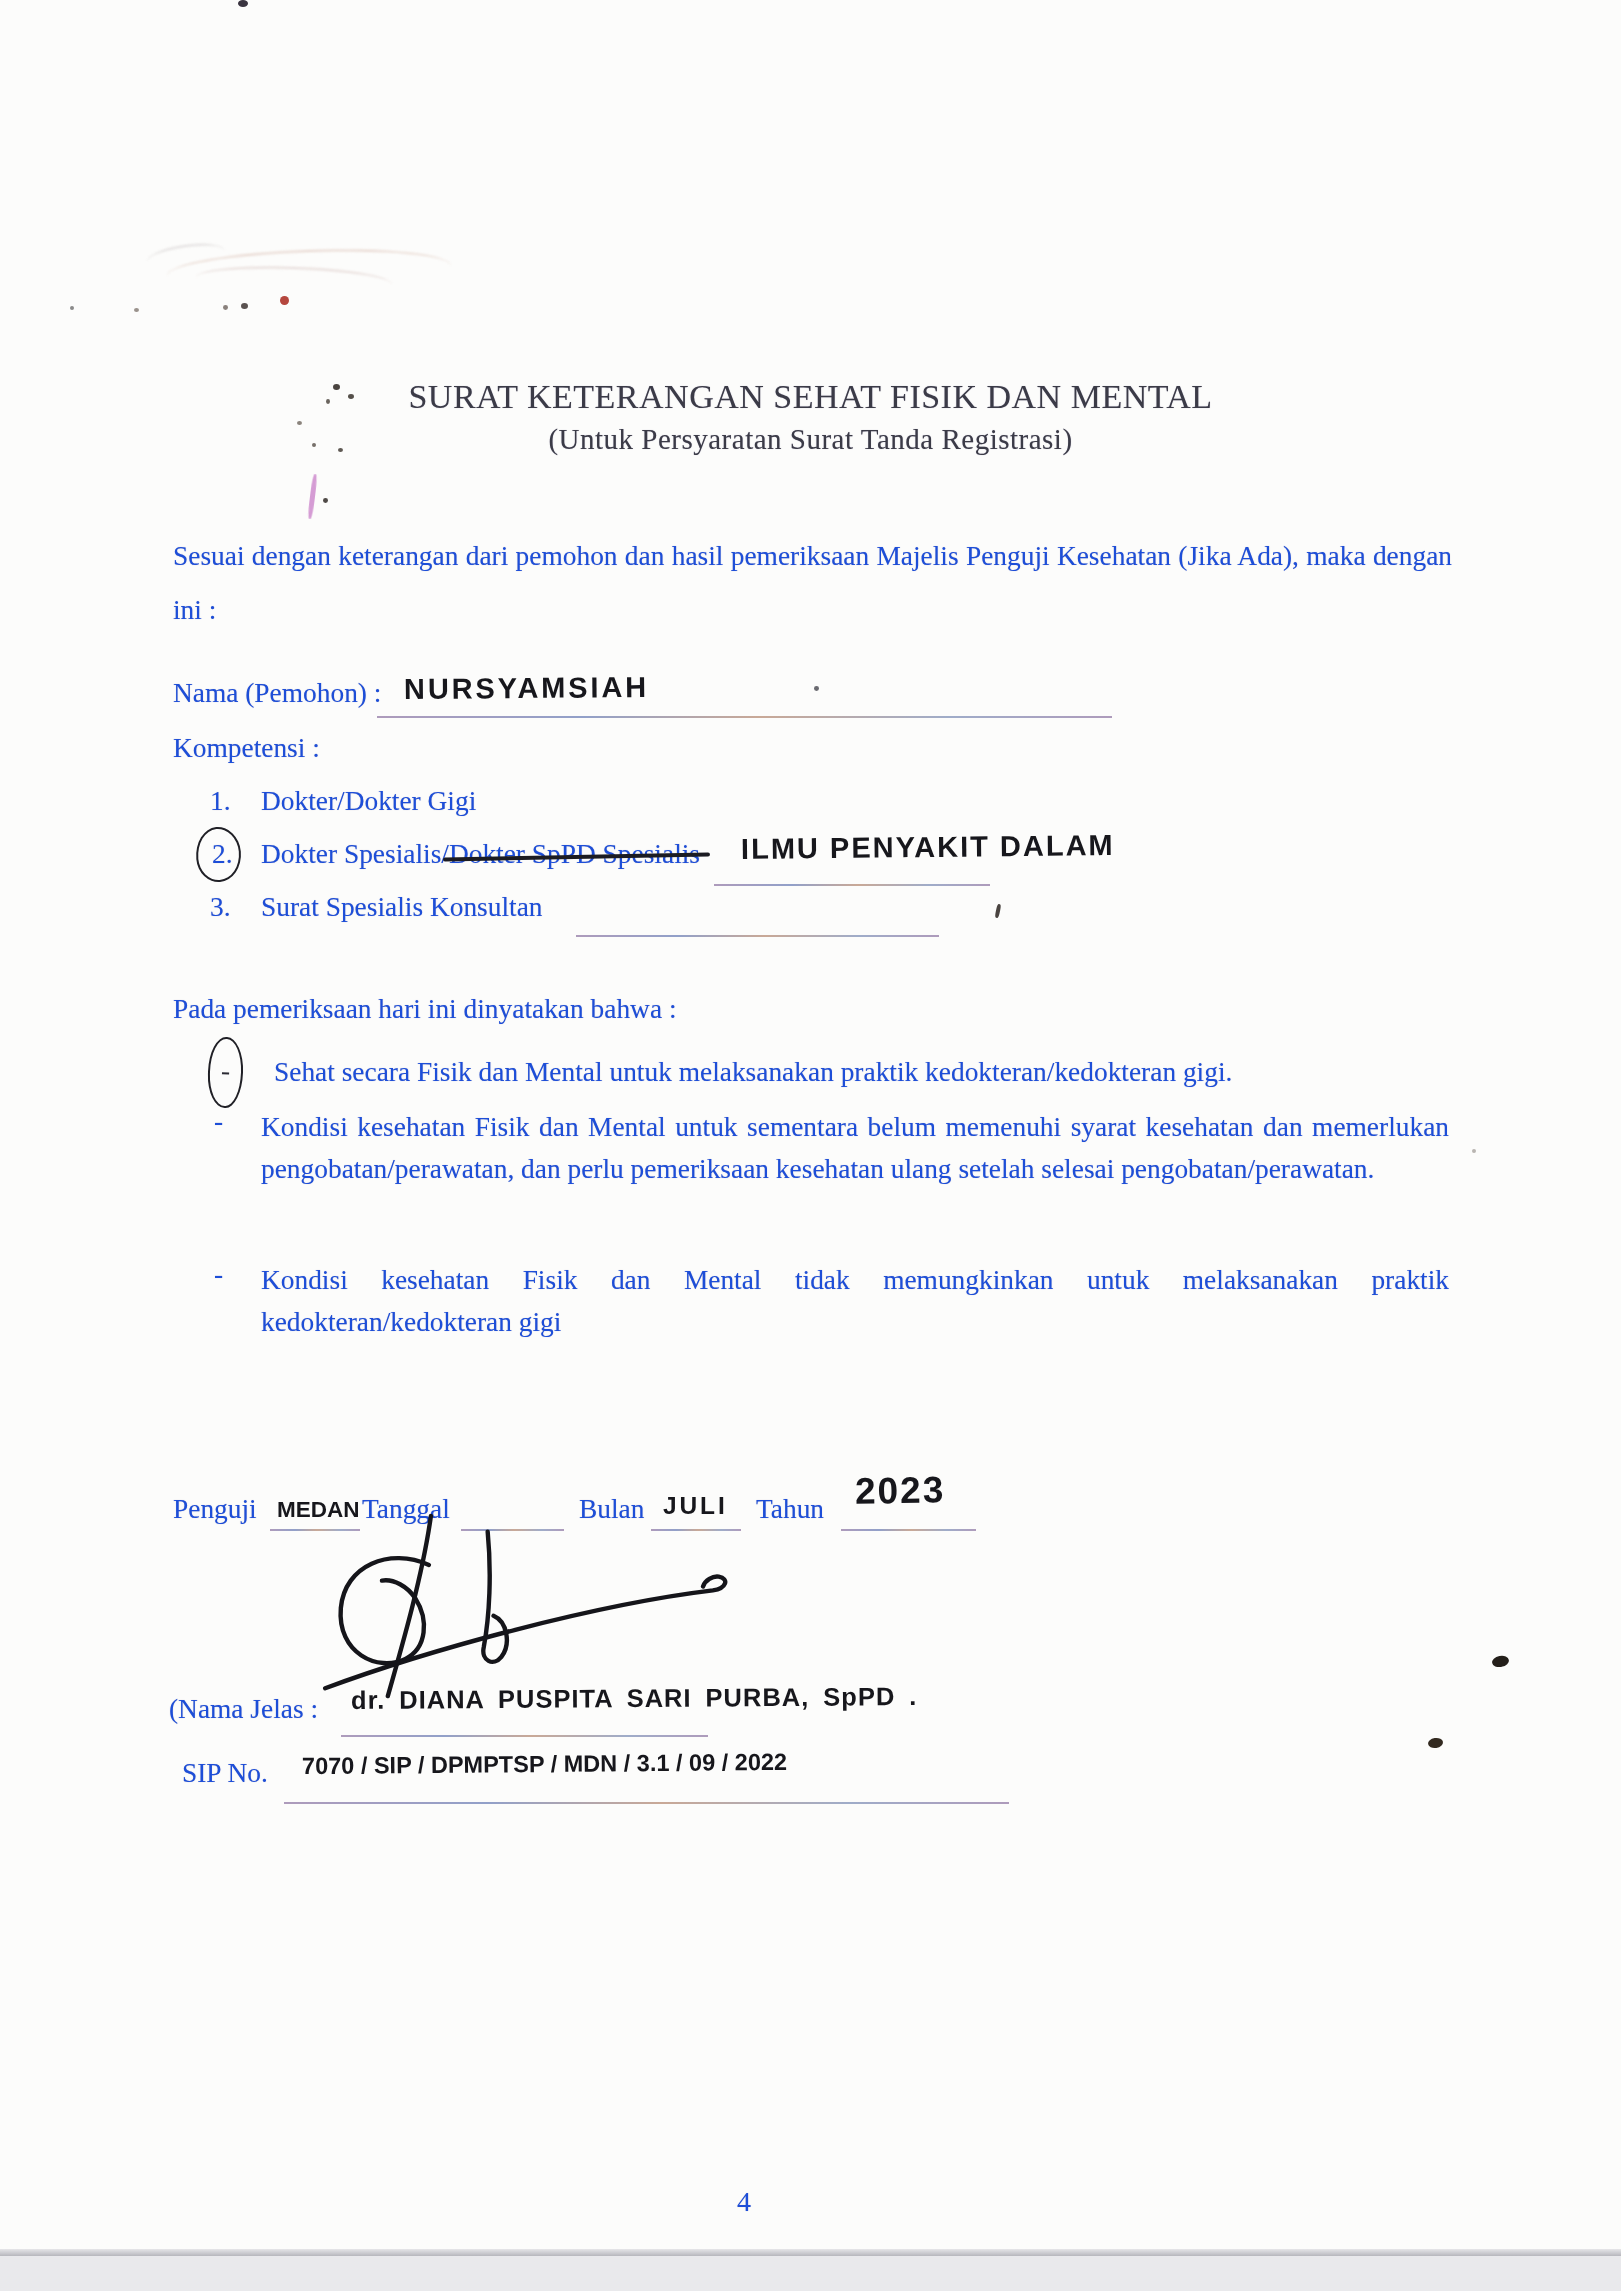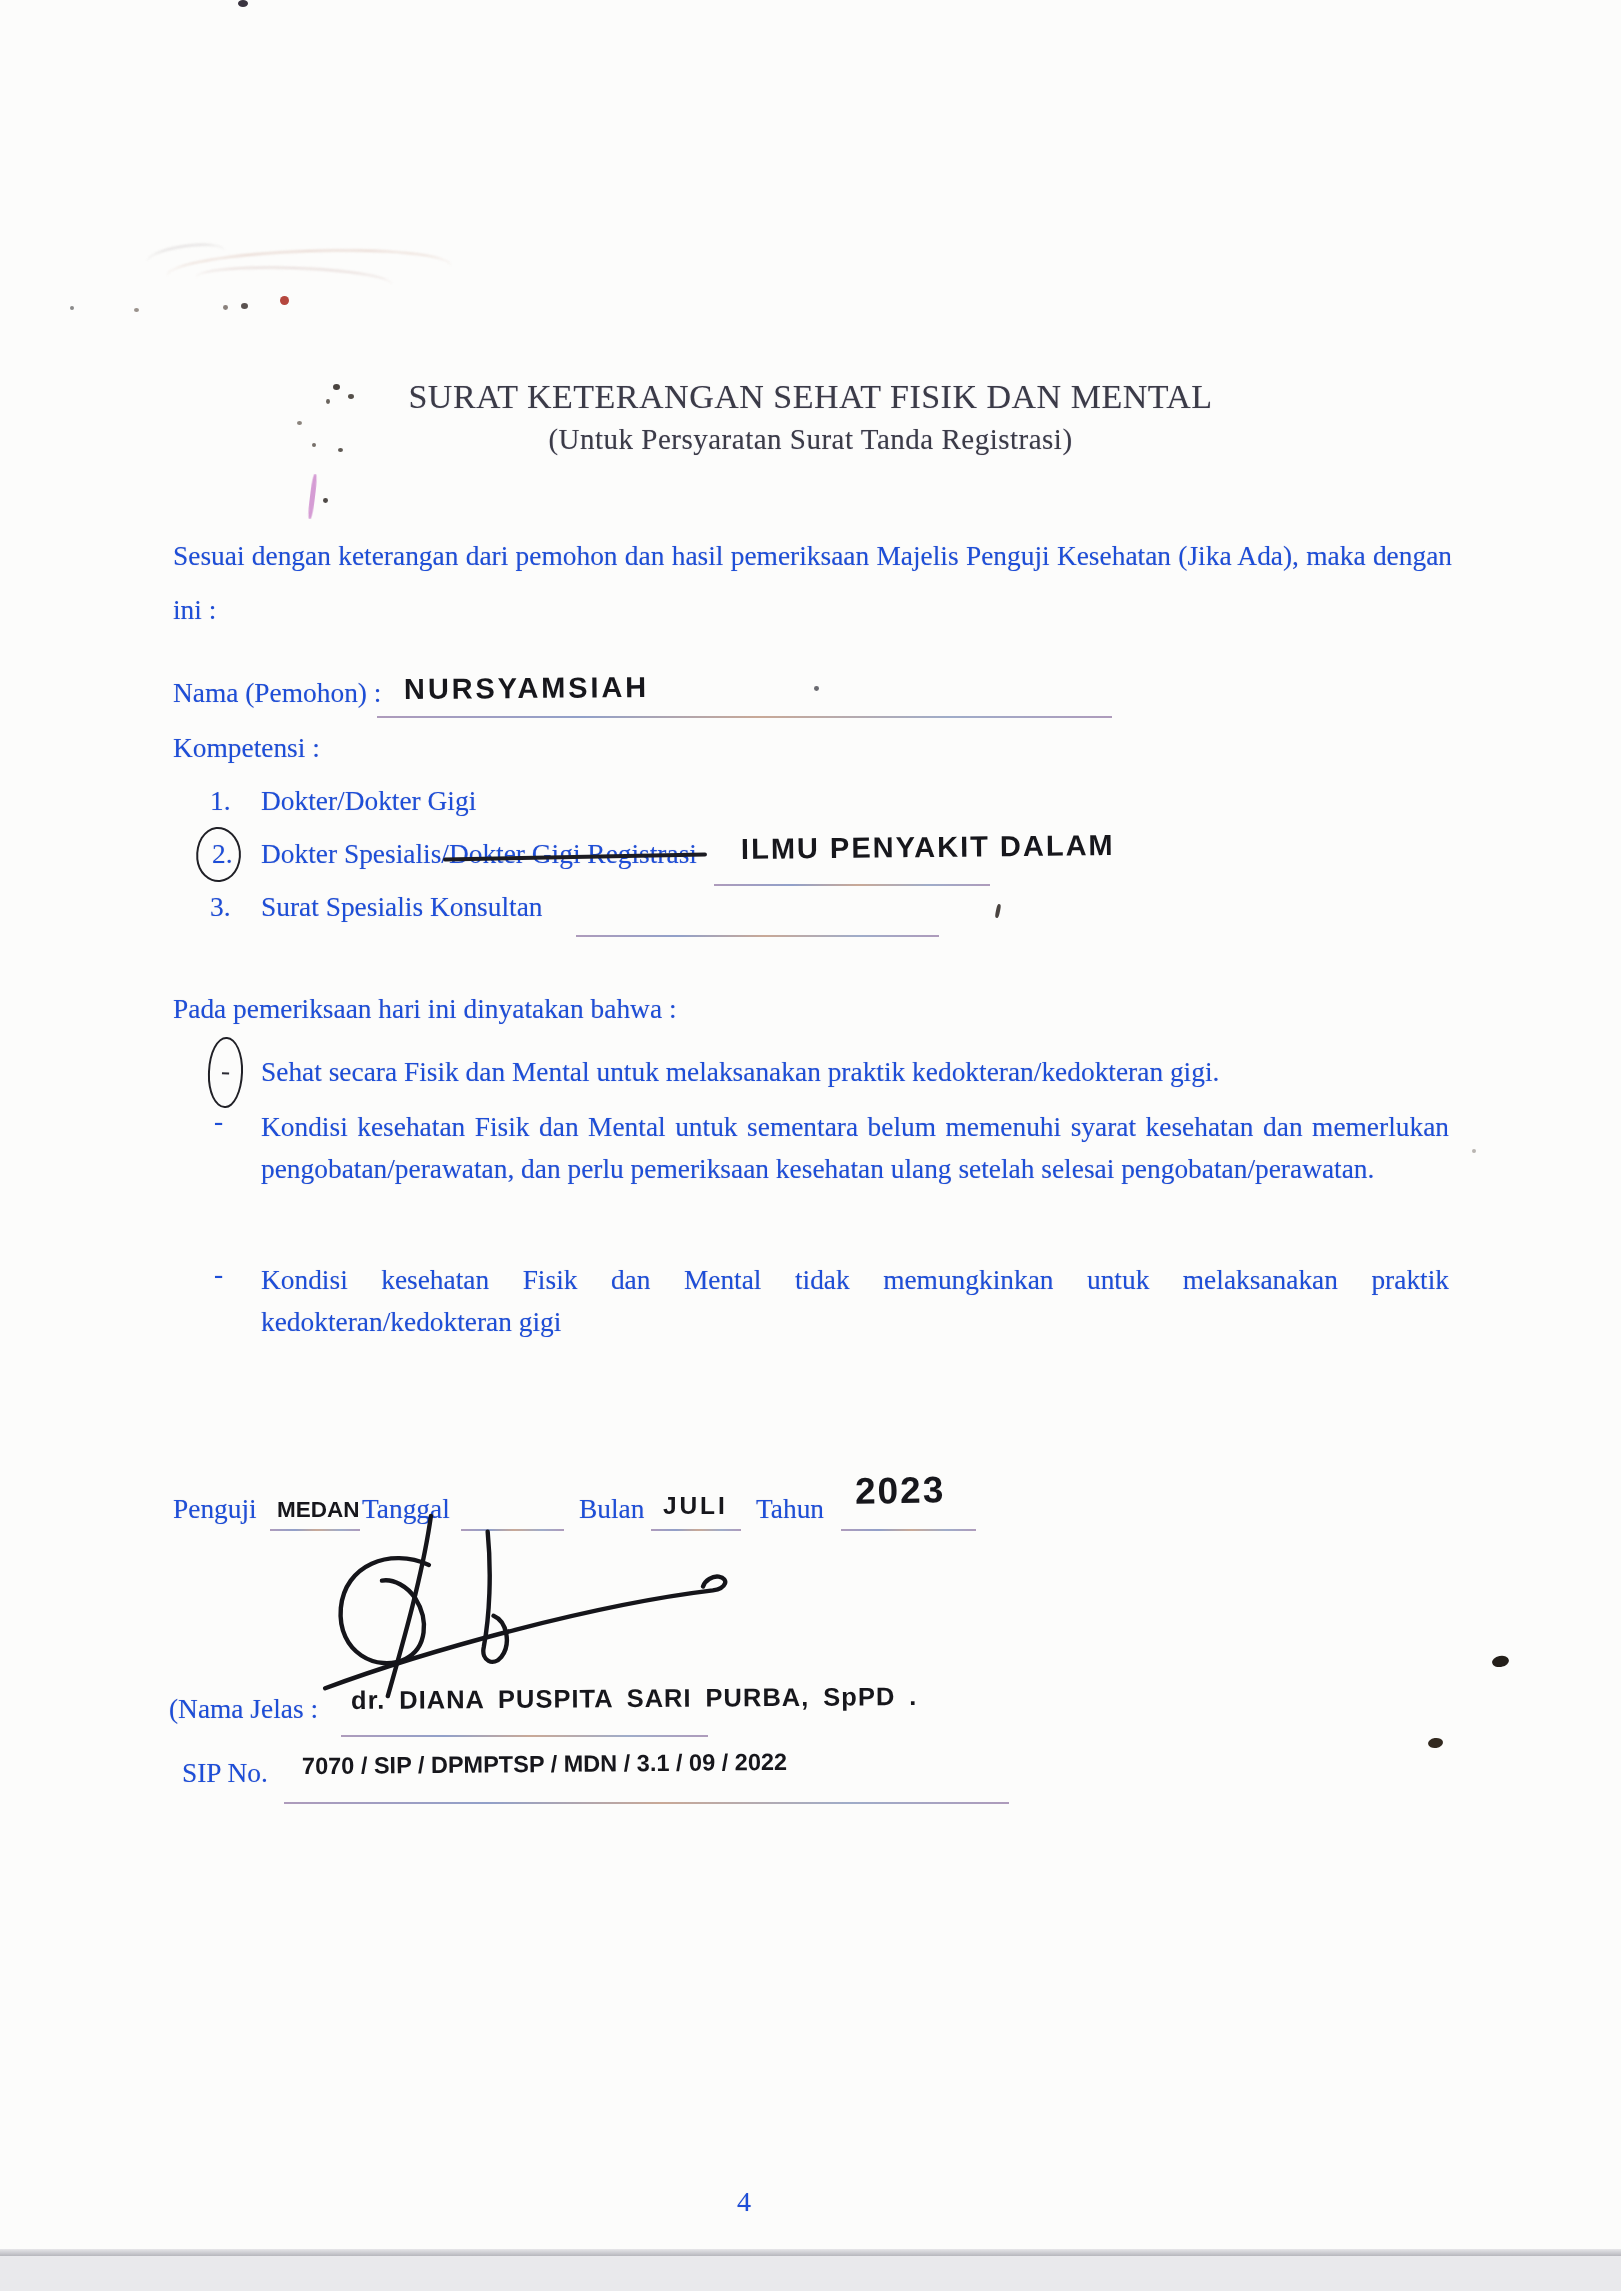--- a/index.html
+++ b/index.html
@@ -87,35 +87,35 @@
   <div class="hand" style="left:404px;top:672px;font-size:29px;letter-spacing:2.9px;transform:rotate(-.5deg);">NURSYAMSIAH</div>
 
   <div class="printed" style="left:173px;top:733px;">Kompetensi :</div>
 
   <div class="printed" style="left:210px;top:786px;">1.</div>
   <div class="printed" style="left:261px;top:786px;">Dokter/Dokter Gigi</div>
 
   <div class="circle-num" style="left:196px;top:827px;"></div>
   <div class="printed" style="left:212px;top:839px;">2.</div>
   <div class="printed" style="left:261px;top:839px;">
-    <span>Dokter Spesialis/</span><span class="struck">Dokter Gigi Registrasi</span>
+    <span>Dokter Spesialis/</span><span class="struck">Dokter SpPD Spesialis</span>
   </div>
   <div class="uline" style="left:714px;top:884px;width:276px;"></div>
   <div class="hand" style="left:741px;top:831px;font-size:29px;letter-spacing:2px;transform:rotate(-.6deg);">ILMU PENYAKIT DALAM</div>
 
   <div class="printed" style="left:210px;top:892px;">3.</div>
   <div class="printed" style="left:261px;top:892px;">Surat Spesialis Konsultan</div>
   <div class="uline" style="left:576px;top:935px;width:363px;"></div>
 
   <div class="printed" style="left:173px;top:994px;">Pada pemeriksaan hari ini dinyatakan bahwa :</div>
 
   <div class="oval-marker" style="left:208px;top:1037px;">
     <span>-</span>
   </div>
-  <div class="printed" style="left:261px;top:1057px;text-align:right;">Sehat secara Fisik dan Mental untuk melaksanakan praktik kedokteran/kedokteran gigi.</div>
+  <div class="printed" style="left:274px;top:1057px;text-align:right;">Sehat secara Fisik dan Mental untuk melaksanakan praktik kedokteran/kedokteran gigi.</div>
 
   <div class="printed" style="left:214px;top:1106px;">-</div>
   <div class="printed justify" style="left:261px;top:1106px;width:1188px;">Kondisi kesehatan Fisik dan Mental untuk sementara belum memenuhi syarat kesehatan dan memerlukan pengobatan/perawatan, dan perlu pemeriksaan kesehatan ulang setelah selesai pengobatan/perawatan.</div>
 
   <div class="printed" style="left:214px;top:1259px;">-</div>
   <div class="printed justify" style="left:261px;top:1259px;width:1188px;">Kondisi kesehatan Fisik dan Mental tidak memungkinkan untuk melaksanakan praktik kedokteran/kedokteran gigi</div>
 
   <div class="printed" style="left:173px;top:1494px;">Penguji</div>
   <div class="uline" style="left:270px;top:1529px;width:90px;"></div>
   <div class="hand" style="left:277px;top:1497px;font-size:22.5px;letter-spacing:0;">MEDAN</div>

